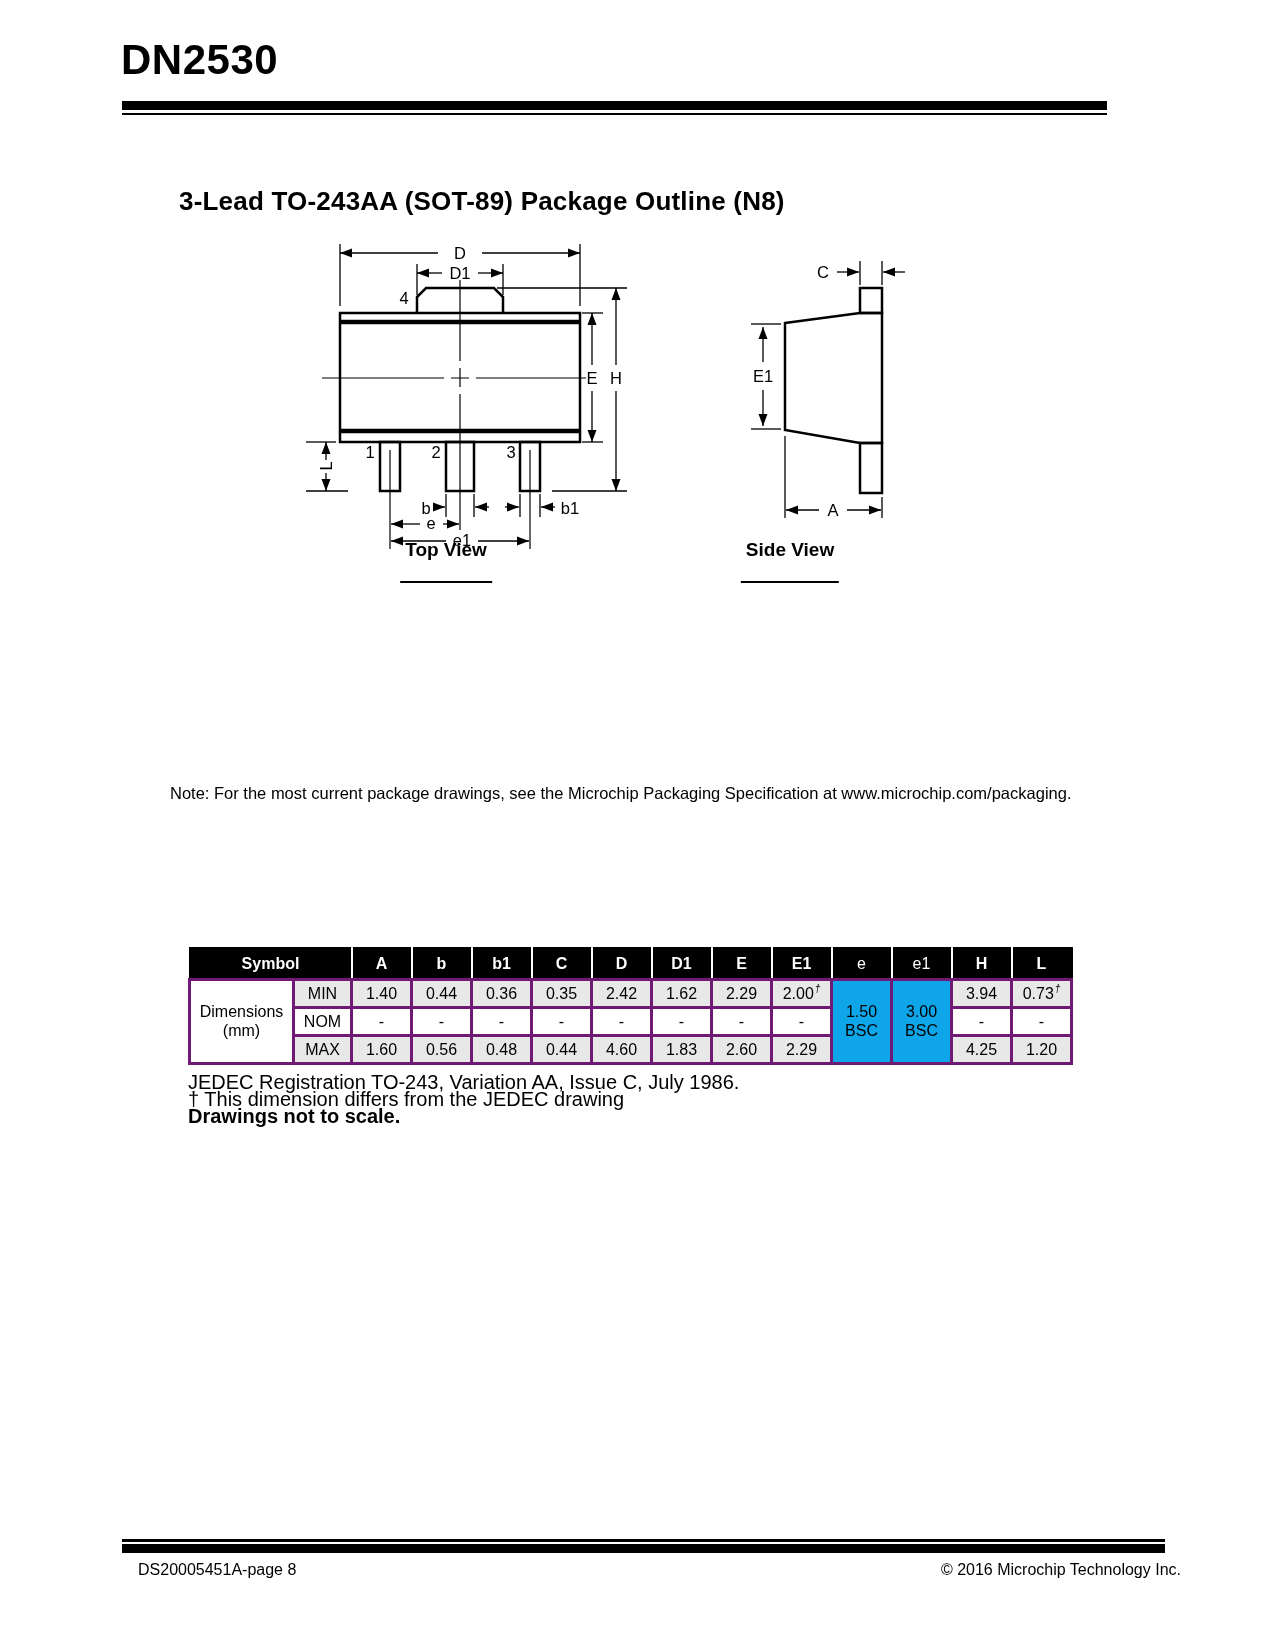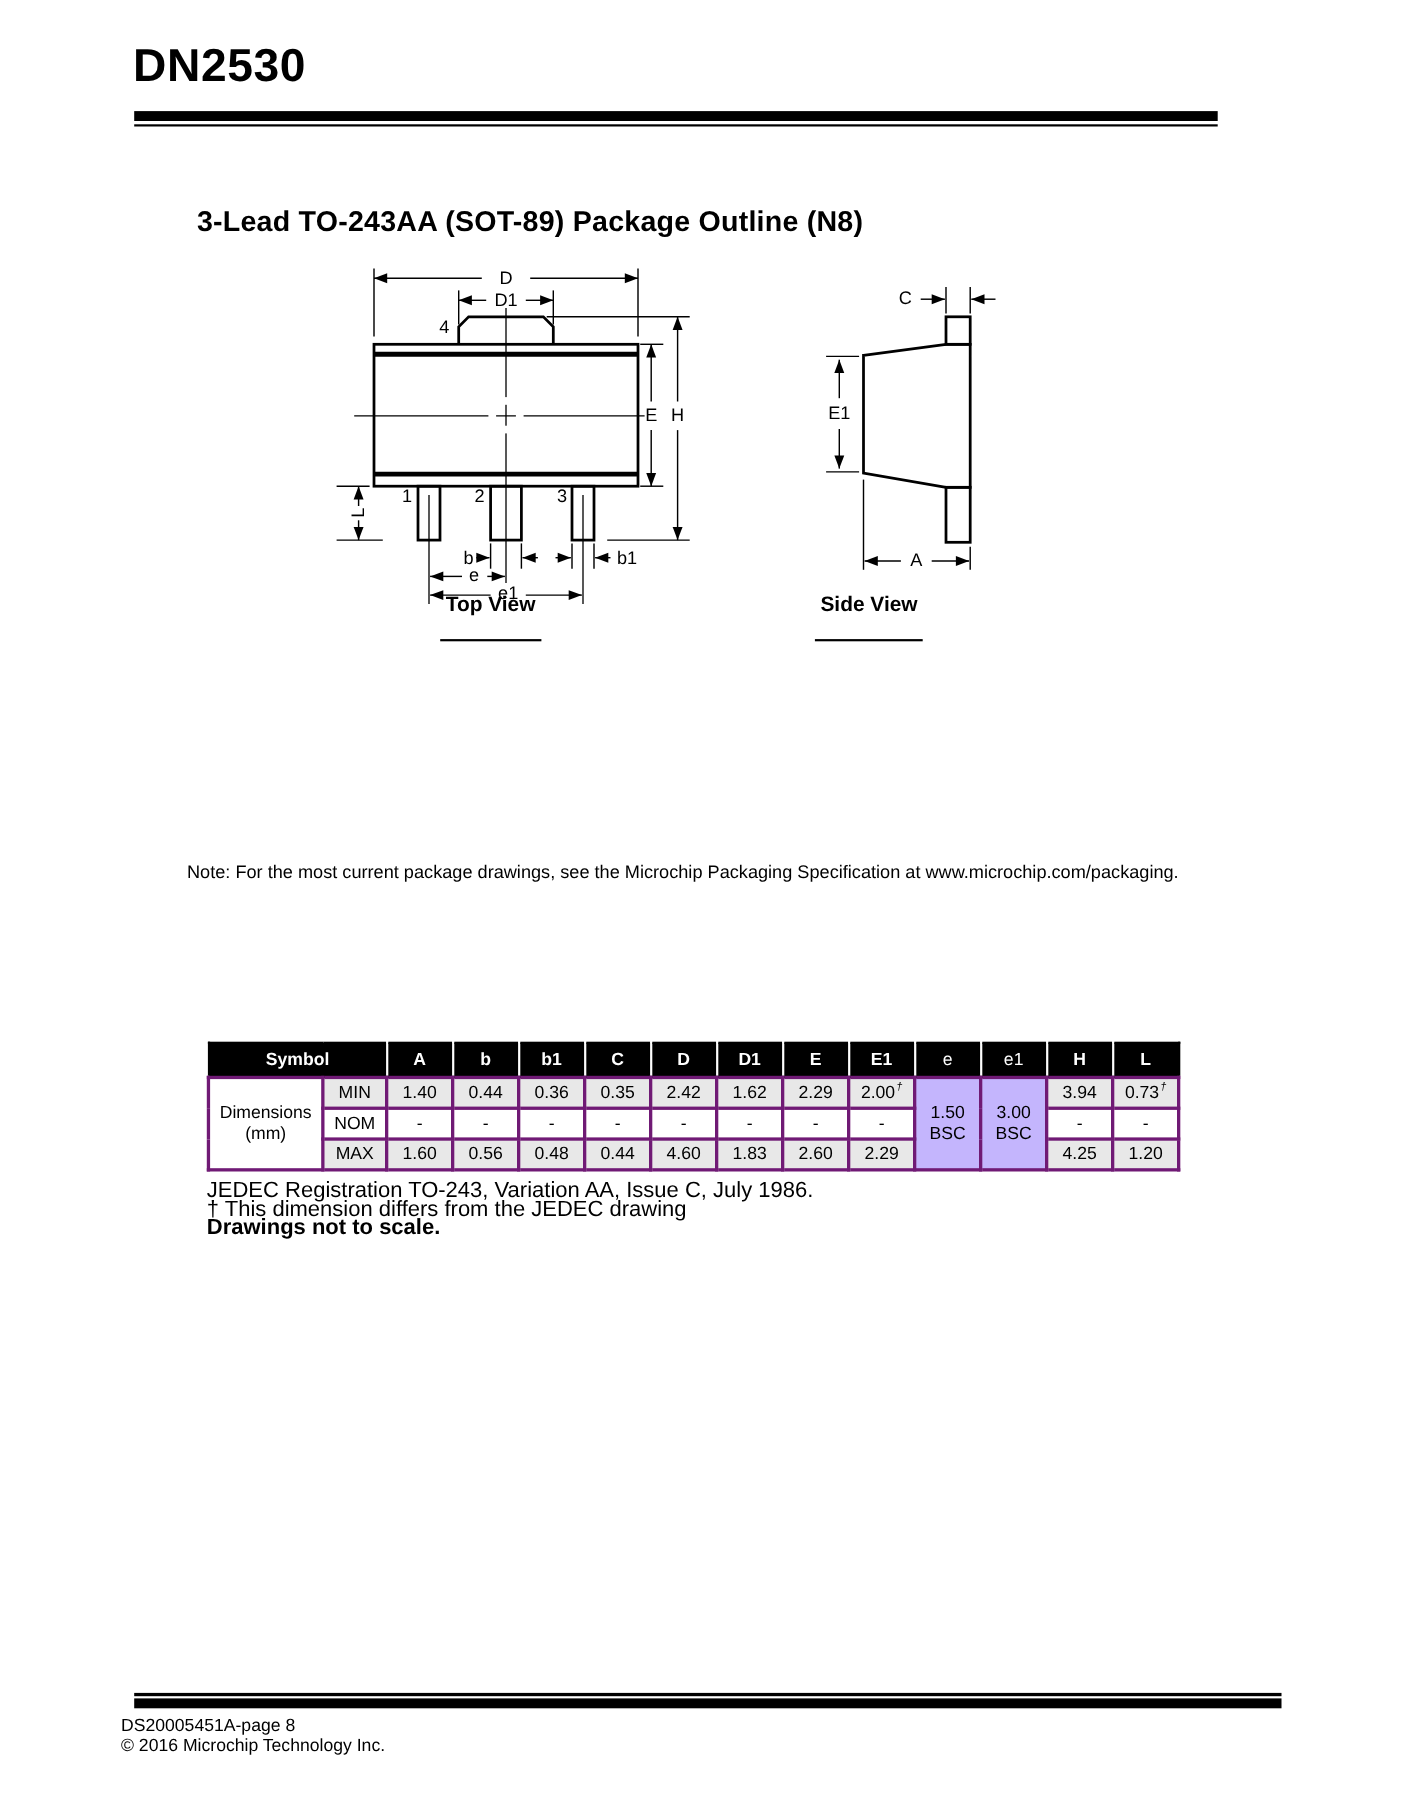--- a/index.html
+++ b/index.html
@@ -24,30 +24,30 @@
   
   table.dims{position:absolute;left:188px;top:947px;border-collapse:collapse;table-layout:fixed;
              border:2.5px solid #000;}
   table.dims th{background:#000;color:#fff;font-size:16px;font-weight:bold;height:29px;
                 padding:0;text-align:center;border-left:2.5px solid #fff;}
   table.dims th.first{border-left:none;}
   table.dims th.thin{font-weight:400;}
   table.dims td{border:3px solid #701a75;font-size:16px;text-align:center;height:25px;padding:0;}
   td.g{background:#e8e8e8;}
   td.dim{background:#fff;font-size:15.5px;line-height:1.18;}
-  td.bsc{background:#c4b5fd;line-height:1.18;}
+  td.bsc{background:#0ea5e9;line-height:1.18;}
   sup.dg{font-size:10px;font-style:italic;line-height:0;vertical-align:super;margin-left:1px;}
   
   .fnotes{left:188px;top:1074px;font-size:20px;line-height:17px;}
   .fnotes .b{font-weight:bold;}
   
   .botrule{left:122px;top:1539px;width:1043px;}
   .botrule .thin{height:2.5px;background:#000;}
   .botrule .thick{height:9px;background:#000;margin-top:2.5px;}
-  .footrow{left:110px;top:1561px;width:1043px;display:flex;justify-content:space-between;font-size:16px;flex-direction:column;}
+  .footrow{left:138px;top:1561px;width:1043px;display:flex;justify-content:space-between;font-size:16px;}
 </style>
 </head>
 <body>
 
 <div class="abs partnum">DN2530</div>
 <div class="abs toprule">
   <div class="thick"></div>
     <div class="thin"></div>
 </div>
 <div class="abs sectitle">3-Lead TO-243AA (SOT-89) Package Outline (N8)</div>

